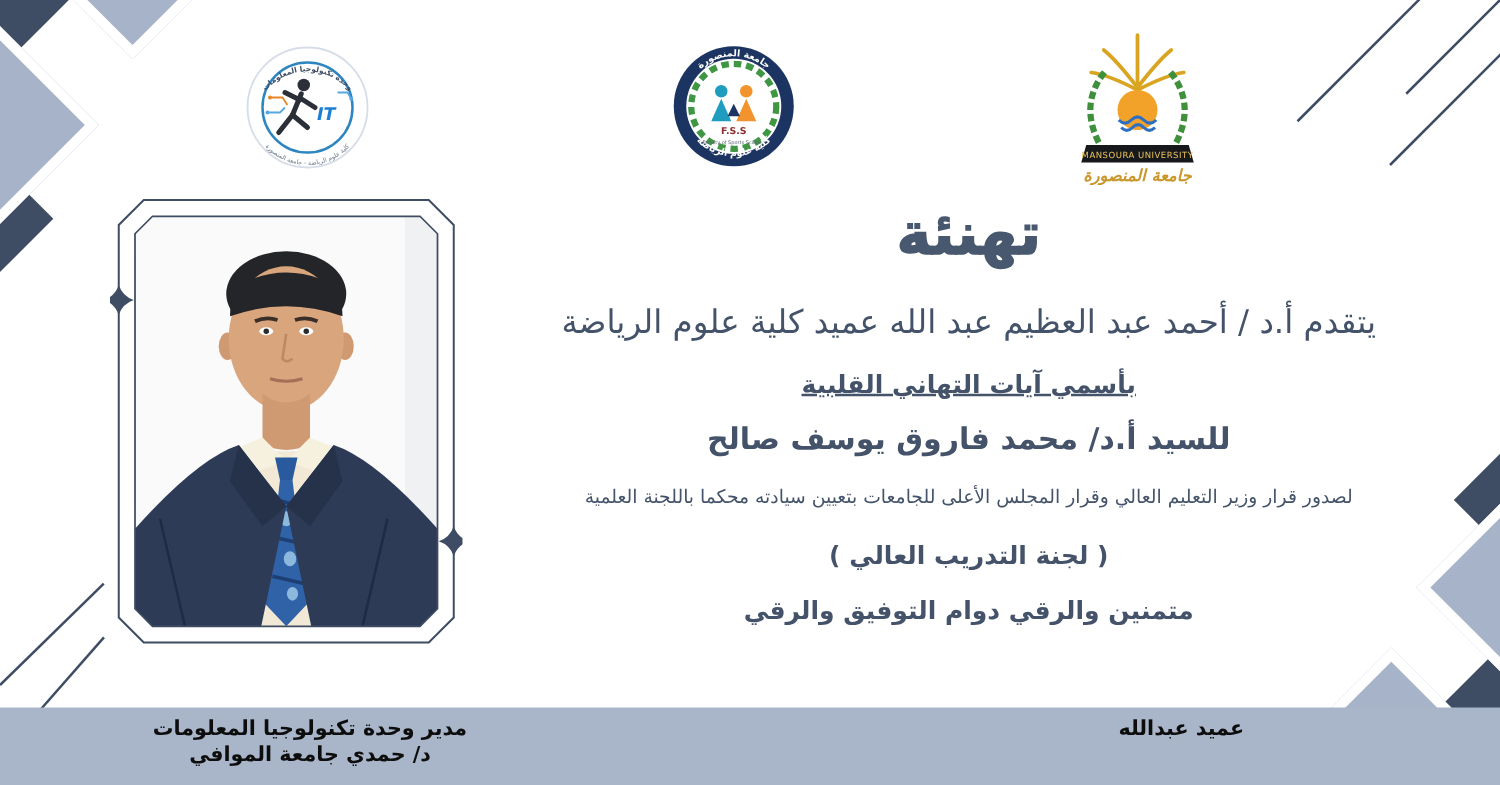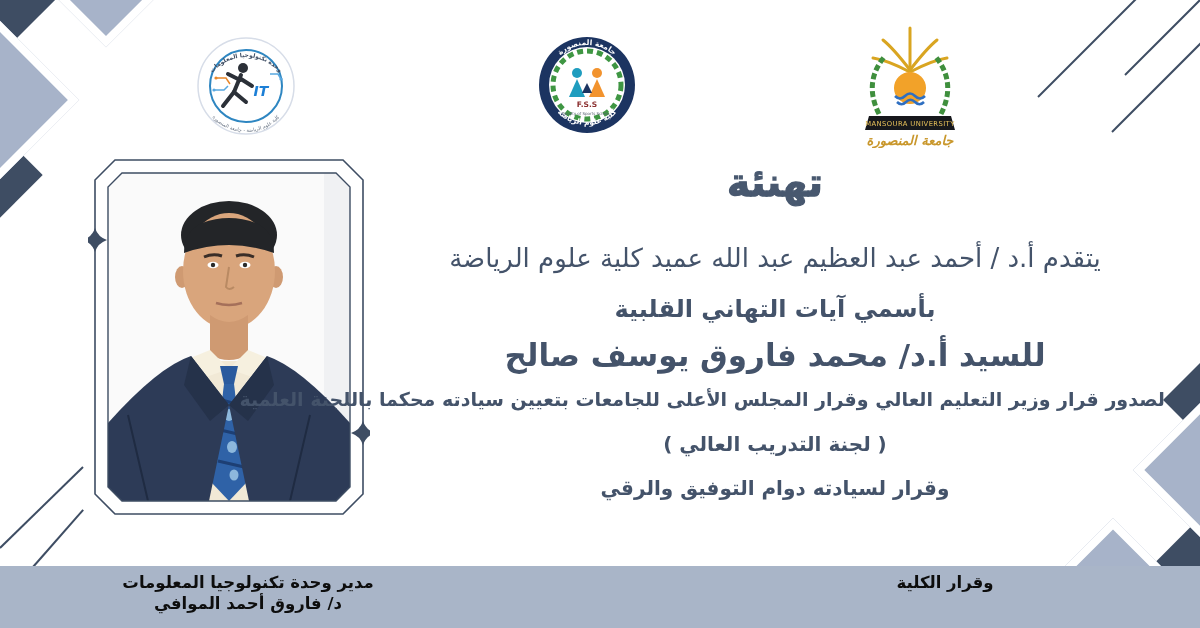--- a/index.html
+++ b/index.html
@@ -35,25 +35,25 @@
   .logo-fss{left:527px;top:25px;width:120px;height:120px;}
   .logo-mu{left:843px;top:14px;width:134px;height:134px;}
 
   
   .frame{position:absolute;left:88px;top:153px;width:282px;height:368px;}
 
   
   .greeting{position:absolute;left:385px;top:0;width:780px;text-align:center;
             color:#44536a;direction:rtl;}
   .greeting p,.greeting h1{position:absolute;left:0;width:100%;margin:0;white-space:nowrap;}
-  .g-title{top:160px;font-size:39px;font-weight:bold;color:#48586f;-webkit-text-stroke:1.3px #48586f;letter-spacing:1px;}
+  .g-title{top:160px;font-size:47px;font-weight:bold;color:#48586f;-webkit-text-stroke:1.3px #48586f;letter-spacing:1px;}
   .g-l1{top:243px;font-size:26px;font-weight:normal;}
-  .g-l2{top:295px;font-size:24px;font-weight:bold;}
-  .g-l3{top:337px;font-size:31px;font-weight:bold;}
-  .g-l4{top:388px;font-size:19px;font-weight:bold;}
+  .g-l2{top:295px;font-size:20px;font-weight:bold;text-decoration:underline;}
+  .g-l3{top:337px;font-size:24px;font-weight:bold;}
+  .g-l4{top:388px;font-size:15px;font-weight:normal;}
   .g-l5{top:432px;font-size:20px;font-weight:bold;}
   .g-l6{top:476px;font-size:20px;font-weight:bold;}
 
   
   .footer-bar{position:absolute;left:0;top:566px;width:1200px;height:62px;background:#a9b5c8;}
   .sig{position:absolute;top:572px;width:386px;text-align:center;color:#0d0d0d;
        font-weight:bold;font-size:16.5px;line-height:21px;direction:rtl;}
   .sig-left{left:55px;}
   .sig-right{left:752px;}
 </style>
@@ -208,25 +208,25 @@
     <path transform="translate(275,280)" d="M0 -12 Q3 -3 12 0 Q3 3 0 12 Q-3 3 -12 0 Q-3 -3 0 -12 Z" fill="#3e4d63"></path>
   </svg>
 
   <div class="greeting">
     <h1 class="g-title" dir="rtl">تهنئة</h1>
     <p class="g-l1" dir="rtl">يتقدم أ.د / أحمد عبد العظيم عبد الله عميد كلية علوم الرياضة</p>
     <p class="g-l2" dir="rtl">بأسمي آيات التهاني القلبية</p>
     <p class="g-l3" dir="rtl">للسيد  أ.د/ محمد فاروق يوسف صالح</p>
     <p class="g-l4" dir="rtl">لصدور قرار وزير التعليم العالي وقرار المجلس الأعلى للجامعات بتعيين سيادته محكما باللجنة العلمية</p>
     <p class="g-l5" dir="rtl">( لجنة التدريب العالي )</p>
-    <p class="g-l6" dir="rtl">وقرار لسيادته دوام التوفيق والرقي</p>
+    <p class="g-l6" dir="rtl">متمنين والرقي دوام التوفيق والرقي</p>
   </div>
 
   <div class="footer-bar"></div>
   <div class="sig sig-left">
     <div>مدير وحدة تكنولوجيا المعلومات</div>
-    <div>د/ فاروق أحمد الموافي</div>
+    <div>د/ حمدي جامعة الموافي</div>
   </div>
   <div class="sig sig-right">
-    <div>وقرار الكلية</div>
+    <div>عميد عبدالله</div>
   </div>
 
 </div>
 
 </body></html>

